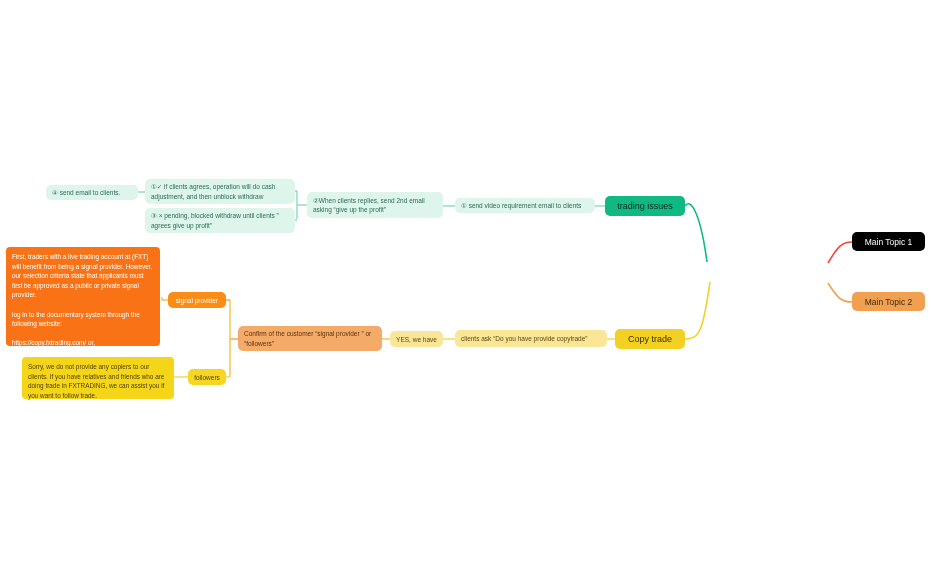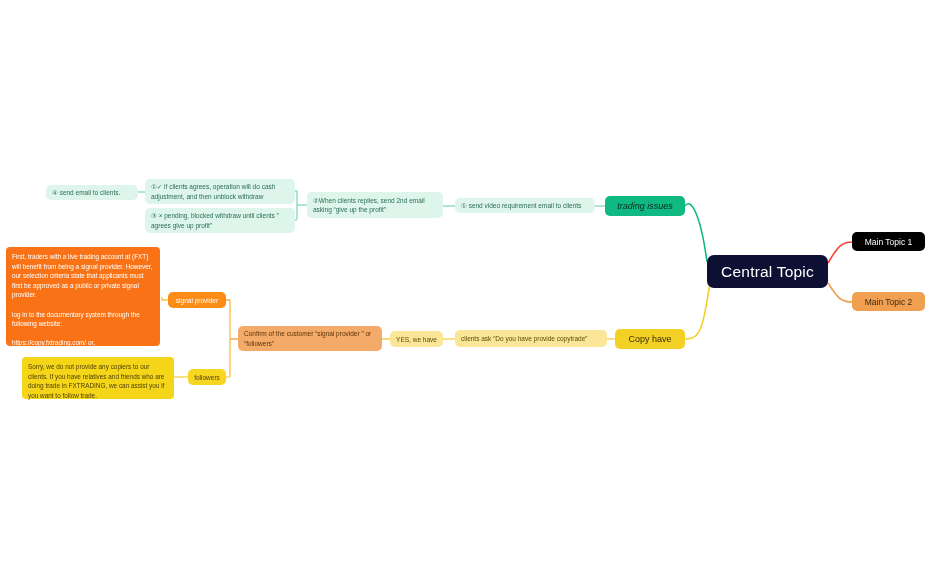--- a/index.html
+++ b/index.html
@@ -86,21 +86,21 @@
   .branch-root .node-text {
     font-size: 9px;
     text-align: center;
   }
   .trading-issues {
     left: 605px;
     top: 196px;
     width: 80px;
     background: #10b981;
   }
-  .trading-issues .node-text { color: #062b20; font-style: italic; }
+  .trading-issues .node-text { color: #062b20; }
   .copy-trade {
     left: 615px;
     top: 329px;
     width: 70px;
     background: #f2d024;
   }
   .copy-trade .node-text { color: #3a3006; }
 
   
   .g {
@@ -218,23 +218,20 @@
     <line x1="238" y1="339" x2="230" y2="339" stroke="#f6a23c" stroke-width="1.4"></line>
     <path d="M 230 300 L 230 377" fill="none" stroke="#f6c24a" stroke-width="1.4"></path>
     <line x1="230" y1="300" x2="226" y2="300" stroke="#f6a23c" stroke-width="1.4"></line>
     <line x1="230" y1="377" x2="226" y2="377" stroke="#f5d35a" stroke-width="1.4"></line>
 
     <path d="M 168 300 L 162 300 L 162 297" fill="none" stroke="#f6c24a" stroke-width="1.4"></path>
 
     <line x1="188" y1="377" x2="174" y2="377" stroke="#f5d35a" stroke-width="1.4"></line>
   </svg>
 
-  <div class="node central">
-    <span class="node-text">Central Topic</span>
-  </div>
 
   <div class="node main-topic mt1">
     <span class="node-text">Main Topic 1</span>
   </div>
   <div class="node main-topic mt2">
     <span class="node-text">Main Topic 2</span>
   </div>
 
   <div class="node branch-root trading-issues">
     <span class="node-text">trading issues</span>
@@ -254,21 +251,21 @@
 
   <div class="node g g4">
     <span class="node-text">③ × pending, blocked withdraw until clients ” agrees give up profit”</span>
   </div>
 
   <div class="node g g5">
     <span class="node-text">④ send email to clients.</span>
   </div>
 
   <div class="node branch-root copy-trade">
-    <span class="node-text">Copy have</span>
+    <span class="node-text">Copy trade</span>
   </div>
 
   <div class="node y y1">
     <span class="node-text">clients ask “Do you have provide copytrade”</span>
   </div>
 
   <div class="node y y2">
     <span class="node-text">YES, we have</span>
   </div>
 

